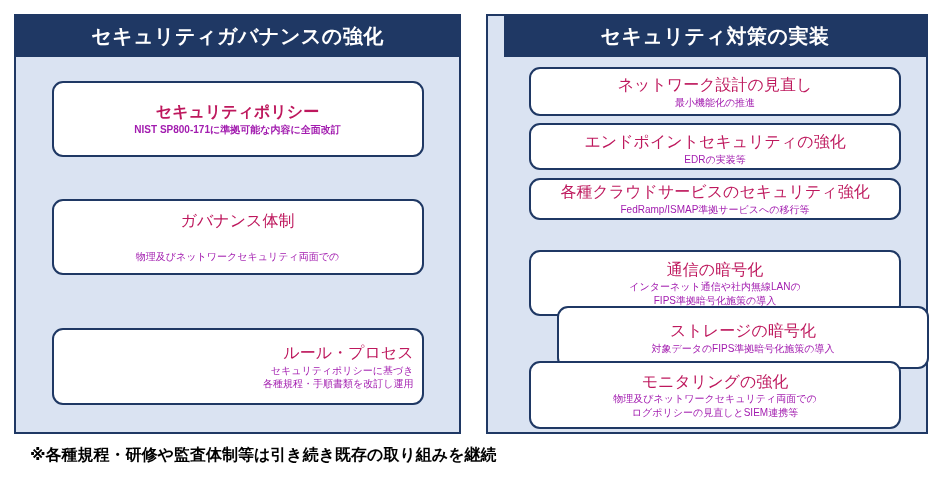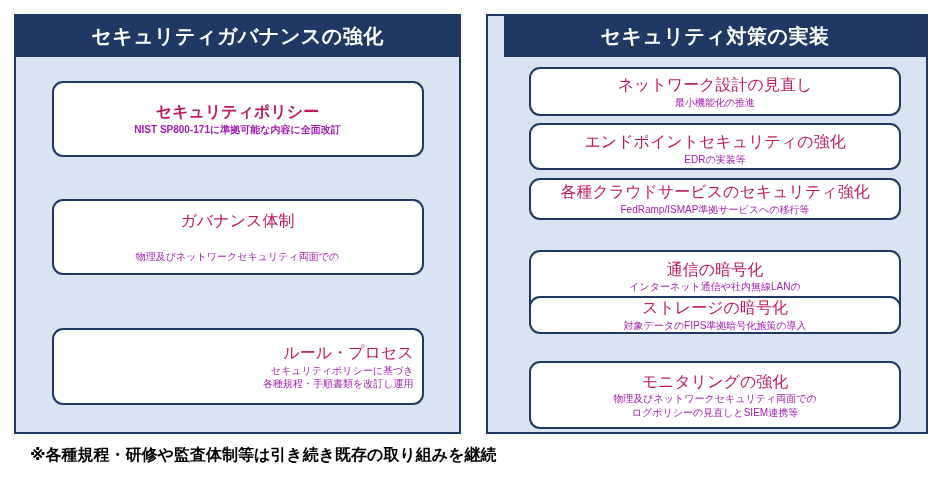--- a/index.html
+++ b/index.html
@@ -69,21 +69,21 @@
   }
   
   .card-l1 { top: 24px;  height: 76px; font-weight: bold; }
   .card-l2 { top: 142px; height: 76px; gap: 18px; }
   .card-l3 { top: 271px; height: 77px; align-items: flex-end; }
   
   .card-r1 { top: 10px;  height: 49px; }
   .card-r2 { top: 66px;  height: 47px; justify-content: flex-end; }
   .card-r3 { top: 121px; height: 42px; }
   .card-r4 { top: 193px; height: 66px; }
-  .card-r5 { top: 239px; height: 38px; }
+  .card-r5 { top: 249px; height: 63px; margin-left: 28px; }
   .card-r6 { top: 304px; height: 68px; }
   .footnote {
     position: absolute;
     left: 30px;
     top: 445px;
     margin: 0;
     font-size: 16px;
     font-weight: 600;
     color: #000000;
   }

